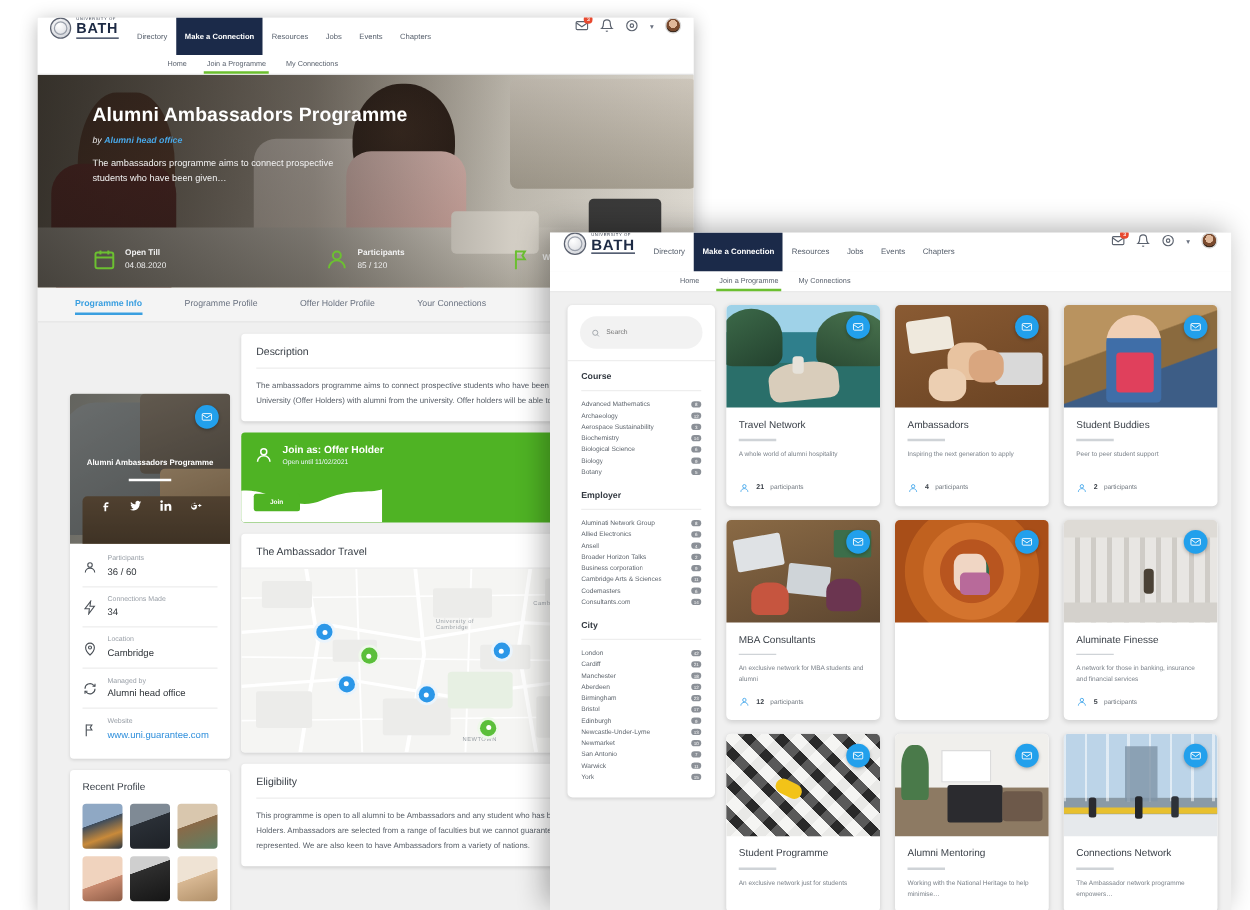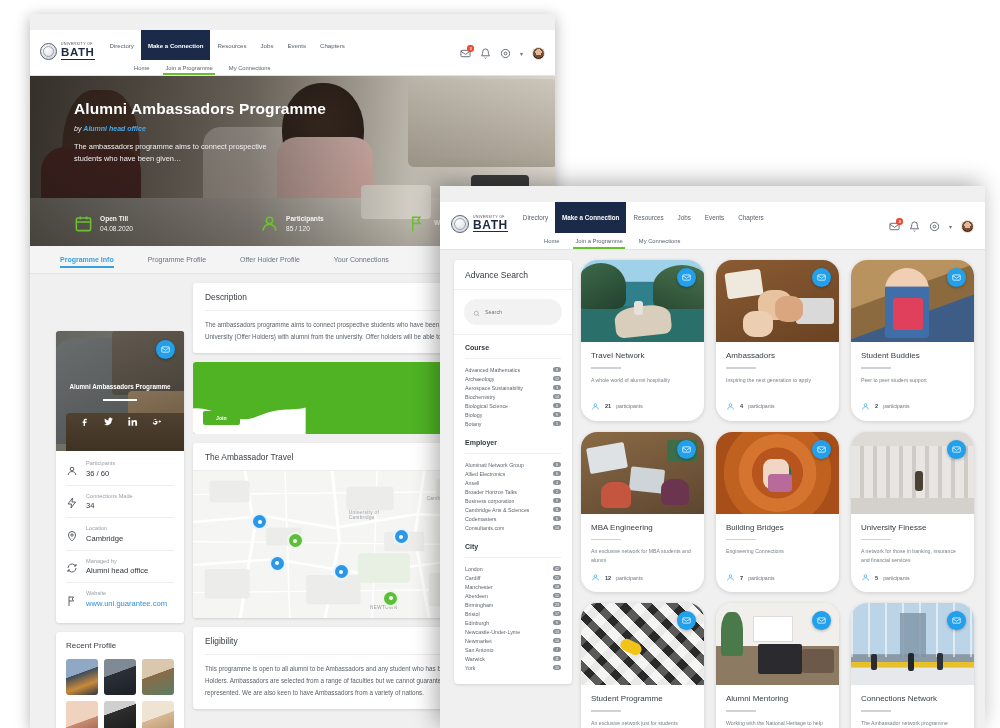--- a/index.html
+++ b/index.html
@@ -12,21 +12,21 @@
   .stage { position: relative; width: 1000px; height: 728px; background:#fff; }
 
   
   .window { position: absolute; background:#f0f0f0; overflow:hidden; }
   .win-back { left:30px; top:14px; width:525px; height:714px;
               box-shadow: 0 3px 14px rgba(0,0,0,.30); }
   .win-front { left:440px; top:186px; width:545px; height:542px;
                box-shadow: -4px -3px 22px rgba(0,0,0,.33); }
 
   
-  .navbar { background:#fff; display:flex; align-items:flex-end; position:relative;margin-top:16px; }
+  .navbar { background:#fff; display:flex; align-items:flex-start; position:relative; }
   .nb-back { height:30px; padding:0 10px; }
   .nb-front { height:31px; padding:0 11px; }
   .logo { display:flex; align-items:center; gap:4px; }
   .crest { border-radius:50%; border:1px solid #5c6270; background:
       radial-gradient(circle at 40% 35%, #fff 0%, #e8e9ec 45%, #c6c9d0 100%); position:relative; }
   .crest::after{ content:""; position:absolute; inset:2px; border-radius:50%;
       border:1px solid #9aa0ab; }
   .nb-back .crest{ width:17px; height:17px; }
   .nb-front .crest{ width:18px; height:18px; }
   .logo-txt { line-height:1; color:#1d2a44; }
@@ -183,21 +183,21 @@
   .facet ul { list-style:none; margin-top:6px; }
   .facet li { display:flex; align-items:center; justify-content:space-between;
               gap:4px; padding:1.5px 0; cursor:pointer; }
   .facet li span.t { font-size:5.3px; color:#5f666e; white-space:nowrap;
               overflow:hidden; text-overflow:ellipsis; }
   .facet li span.c { font-size:3.6px; color:#fff; background:#8b9097;
               border-radius:8px; min-width:8px; height:5.5px; padding:0 2px;
               display:flex; align-items:center; justify-content:center; flex:none; }
 
   .grid { display:grid; grid-template-columns:repeat(3,1fr); gap:11px 12px; }
-  .ncard { background:#fff; border-radius:16px; box-shadow:0 1px 4px rgba(0,0,0,.14);
+  .ncard { background:#fff; border-radius:4px; box-shadow:0 1px 4px rgba(0,0,0,.14);
            overflow:hidden; cursor:pointer; }
   .nc-img { height:82px; position:relative; overflow:hidden; }
   .nc-img i { position:absolute; }
   .nc-mail { position:absolute; right:8px; top:8px; width:19px; height:19px; border-radius:50%;
              background:#22a0ec; display:flex; align-items:center; justify-content:center;
              box-shadow:0 1px 3px rgba(0,0,0,.28); cursor:pointer; }
   .nc-mail svg { width:9px; height:9px; color:#fff; }
   .nc-body { padding:9px 10px 10px; }
   .nc-t { font-size:8px; color:#3a4048; }
   .nc-rule { width:30px; height:1.6px; background:#cfd3d7; margin:7px 0 7px; }
@@ -437,20 +437,30 @@
         <div class="card panel">
           <h4>Description</h4>
           <p><span>The ambassadors programme aims to connect prospective students who have been given an offer to attend Aluminate University (Offer Holders) with alumni from the university. Offer holders will be able to ask alumni. </span><a href="#">Read More</a></p>
         </div>
 
         <div class="joins">
           <div class="join green">
             <svg class="join-wave" viewBox="0 0 100 30" preserveAspectRatio="none">
                 <path d="M0 14 C22 0 40 26 62 16 C80 8 92 12 100 9 L100 30 L0 30 Z" fill="#fff"></path>
               </svg>
+            <div class="join-head">
+              <span class="join-ico"><svg viewBox="0 0 24 24" fill="none" stroke="currentColor" stroke-width="1.8">
+                    <circle cx="12" cy="8" r="3.6"></circle>
+                    <path d="M4.5 20c0-4 3.4-7 7.5-7s7.5 3 7.5 7"></path>
+                  </svg></span>
+              <div>
+                <div class="join-t">Join as: Offer Holder</div>
+                <div class="join-s">Open until 11/02/2021</div>
+              </div>
+            </div>
             <button class="join-btn">Join</button>
           </div>
         </div>
 
         <div class="card mapcard">
           <h4>The Ambassador Travel</h4>
           <div class="mapbox">
             <svg viewBox="0 0 300 150" preserveAspectRatio="none">
               <rect width="300" height="150" fill="#f5f5f3"></rect>
               <g stroke="#ffffff" stroke-width="2.6" fill="none">
@@ -550,21 +560,20 @@
 
     <div class="subnav sb-front">
       <div class="sub-link">Home</div>
       <div class="sub-link active">Join a Programme</div>
       <div class="sub-link">My Connections</div>
     </div>
 
     <div class="f-body">
       <div class="f-side">
         <div class="srch-card">
-          <h3>Advance Search</h3>
           <div class="srch-wrap">
             <div class="srch-inp">
               <span><svg viewBox="0 0 24 24" fill="none" stroke="currentColor" stroke-width="2.4">
                     <circle cx="11" cy="11" r="7"></circle>
                     <path d="M16.5 16.5L21 21"></path>
                   </svg></span>
               <input type="text" placeholder="Search" value="" style="">
             </div>
           </div>
 
@@ -790,21 +799,21 @@
               <i style="left:16%;top:62%;width:30px;height:26px;background:#c6553f;border-radius:40% 40% 20% 20%"></i>
               <i style="right:12%;top:58%;width:28px;height:26px;background:#6b3550;border-radius:40% 40% 20% 20%"></i>
               <div class="nc-mail">
                   <svg viewBox="0 0 24 24" fill="none" stroke="currentColor" stroke-width="2">
                     <rect x="2" y="5" width="20" height="14" rx="2"></rect>
                     <path d="M2 7l10 7 10-7"></path>
                   </svg>
                 </div>
             </div>
             <div class="nc-body">
-              <div class="nc-t">MBA Engineering</div>
+              <div class="nc-t">MBA Consultants</div>
               <div class="nc-rule"></div>
               <div class="nc-d">An exclusive network for MBA students and alumni</div>
               <div class="nc-p">
                 <svg viewBox="0 0 24 24" fill="none" stroke="currentColor" stroke-width="1.8">
                     <circle cx="12" cy="8" r="3.6"></circle>
                     <path d="M4.5 20c0-4 3.4-7 7.5-7s7.5 3 7.5 7"></path>
                   </svg>
                 <b>12</b>
                 <span>participants</span>
               </div>
@@ -814,50 +823,37 @@
           <div class="ncard">
             <div class="nc-img" style="background:radial-gradient(circle at 50% 50%, #2f6b4e 0 18%, #b8551f 19% 34%, #d4742e 35% 52%, #c0611f 53% 72%, #a84e18 73% 100%)">
               <i style="left:38%;top:34%;width:26px;height:30px;background:#f0d6c4;border-radius:30%"></i>
               <i style="left:42%;top:52%;width:24px;height:18px;background:#b86a9a;border-radius:4px"></i>
               <div class="nc-mail">
                   <svg viewBox="0 0 24 24" fill="none" stroke="currentColor" stroke-width="2">
                     <rect x="2" y="5" width="20" height="14" rx="2"></rect>
                     <path d="M2 7l10 7 10-7"></path>
                   </svg>
                 </div>
-            </div>
-            <div class="nc-body">
-              <div class="nc-t">Building Bridges</div>
-              <div class="nc-rule"></div>
-              <div class="nc-d">Engineering Connections</div>
-              <div class="nc-p">
-                <svg viewBox="0 0 24 24" fill="none" stroke="currentColor" stroke-width="1.8">
-                    <circle cx="12" cy="8" r="3.6"></circle>
-                    <path d="M4.5 20c0-4 3.4-7 7.5-7s7.5 3 7.5 7"></path>
-                  </svg>
-                <b>7</b>
-                <span>participants</span>
-              </div>
             </div>
           </div>
 
           <div class="ncard">
             <div class="nc-img" style="background:repeating-linear-gradient(90deg,#e8e6e3 0 9px,#cfccc7 9px 13px)">
               <i style="left:0;top:0;width:100%;height:14px;background:#dedbd6"></i>
               <i style="left:0;bottom:0;width:100%;height:16px;background:#d4d1cc"></i>
               <i style="left:52%;top:48%;width:8px;height:20px;background:#4a4135;border-radius:3px"></i>
               <div class="nc-mail">
                   <svg viewBox="0 0 24 24" fill="none" stroke="currentColor" stroke-width="2">
                     <rect x="2" y="5" width="20" height="14" rx="2"></rect>
                     <path d="M2 7l10 7 10-7"></path>
                   </svg>
                 </div>
             </div>
             <div class="nc-body">
-              <div class="nc-t">University Finesse</div>
+              <div class="nc-t">Aluminate Finesse</div>
               <div class="nc-rule"></div>
               <div class="nc-d">A network for those in banking, insurance and financial services</div>
               <div class="nc-p">
                 <svg viewBox="0 0 24 24" fill="none" stroke="currentColor" stroke-width="1.8">
                     <circle cx="12" cy="8" r="3.6"></circle>
                     <path d="M4.5 20c0-4 3.4-7 7.5-7s7.5 3 7.5 7"></path>
                   </svg>
                 <b>5</b>
                 <span>participants</span>
               </div>

